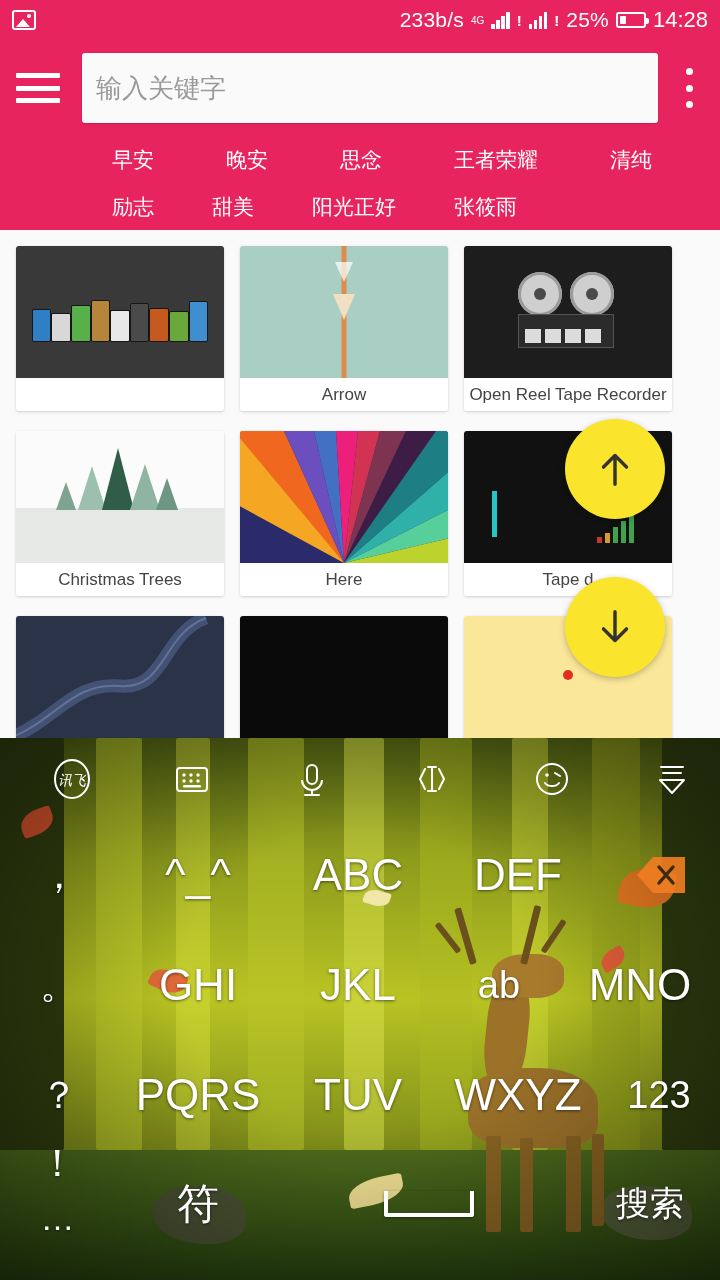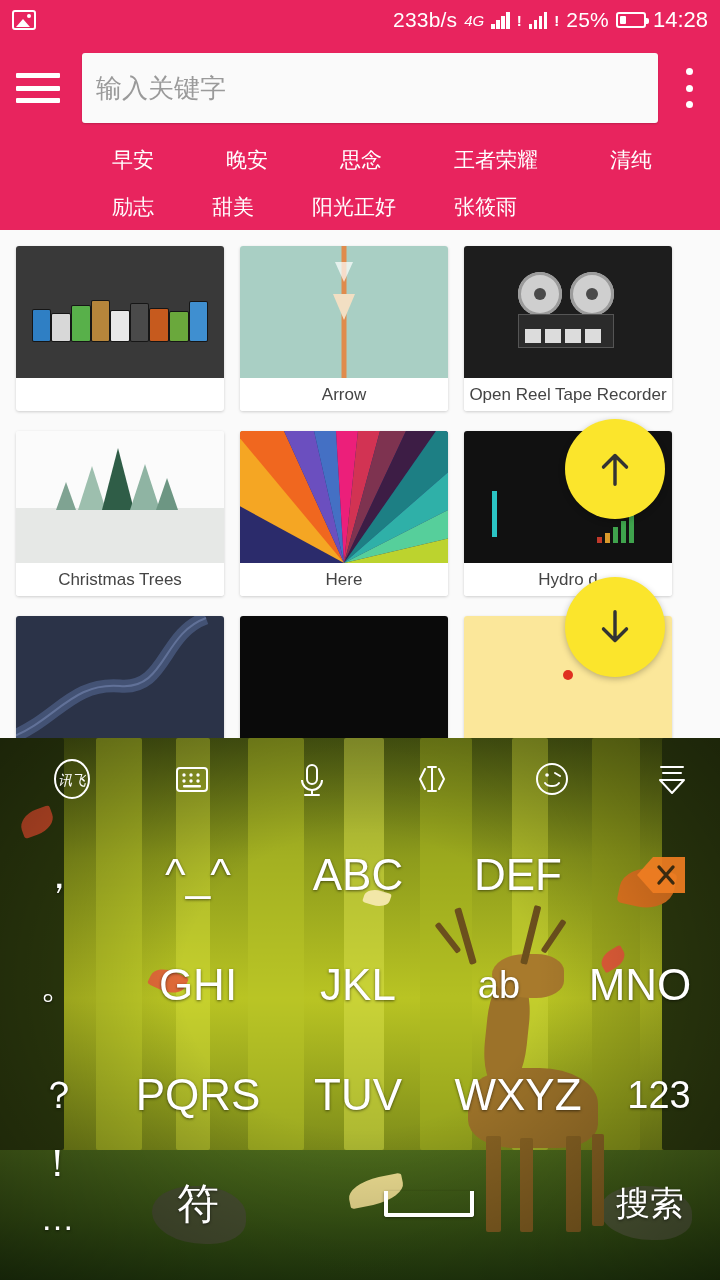--- a/index.html
+++ b/index.html
@@ -32,21 +32,21 @@
   }
   .sb-right{ margin-left:auto; display:flex; align-items:center; gap:7px; }
   .sb-text{ font-size:21px; letter-spacing:.2px; }
   .sb-time{ font-size:22px; }
   .sig{ display:flex; align-items:flex-end; gap:1.5px; height:18px; }
   .sig i{ display:block; width:3.5px; background:#fff; }
   .sig i:nth-child(1){height:5px}
   .sig i:nth-child(2){height:9px}
   .sig i:nth-child(3){height:13px}
   .sig i:nth-child(4){height:17px}
-  .net-label{ font-size:15px; vertical-align:top;font-style:italic; }
+  .net-label{ font-size:10px; vertical-align:top; }
   .bang{ font-size:15px; font-weight:bold; line-height:1; }
   .battery{
     width:30px;height:16px;border:2px solid #fff;border-radius:3px;position:relative;
   }
   .battery::after{
     content:"";position:absolute;right:-5px;top:4px;width:3px;height:6px;background:#fff;border-radius:0 2px 2px 0;
   }
   .battery i{ position:absolute;left:2px;top:2px;bottom:2px;width:22%;background:#fff;border-radius:1px; }
 
   
@@ -355,21 +355,21 @@
       <div class="thumb t-hydro">
         <div class="hy-bar" style="left:28px;height:46px;"></div>
         <div class="hy-bars">
           <i style="height:6px;background:#c0392b"></i>
           <i style="height:10px;background:#d99a2b"></i>
           <i style="height:16px;background:#3fa34d"></i>
           <i style="height:22px;background:#3fa34d"></i>
           <i style="height:28px;background:#3fa34d"></i>
         </div>
       </div>
-      <div class="card-label">Hydro    d</div>
+      <div class="card-label">Tape    d</div>
     </div>
 
     <div class="card">
       <div class="thumb t-wire">
         <svg viewBox="0 0 208 132" style="position:absolute;inset:0;width:100%;height:100%">
           <path d="M-6 122 C 40 104, 56 66, 104 70 C 150 74, 146 18, 190 2" stroke="#4a5a80" stroke-width="13" fill="none" opacity=".8"></path>
           <path d="M-6 122 C 40 104, 56 66, 104 70 C 150 74, 146 18, 190 2" stroke="#6d7fa8" stroke-width="2" fill="none" opacity=".7"></path>
         </svg>
       </div>
 

